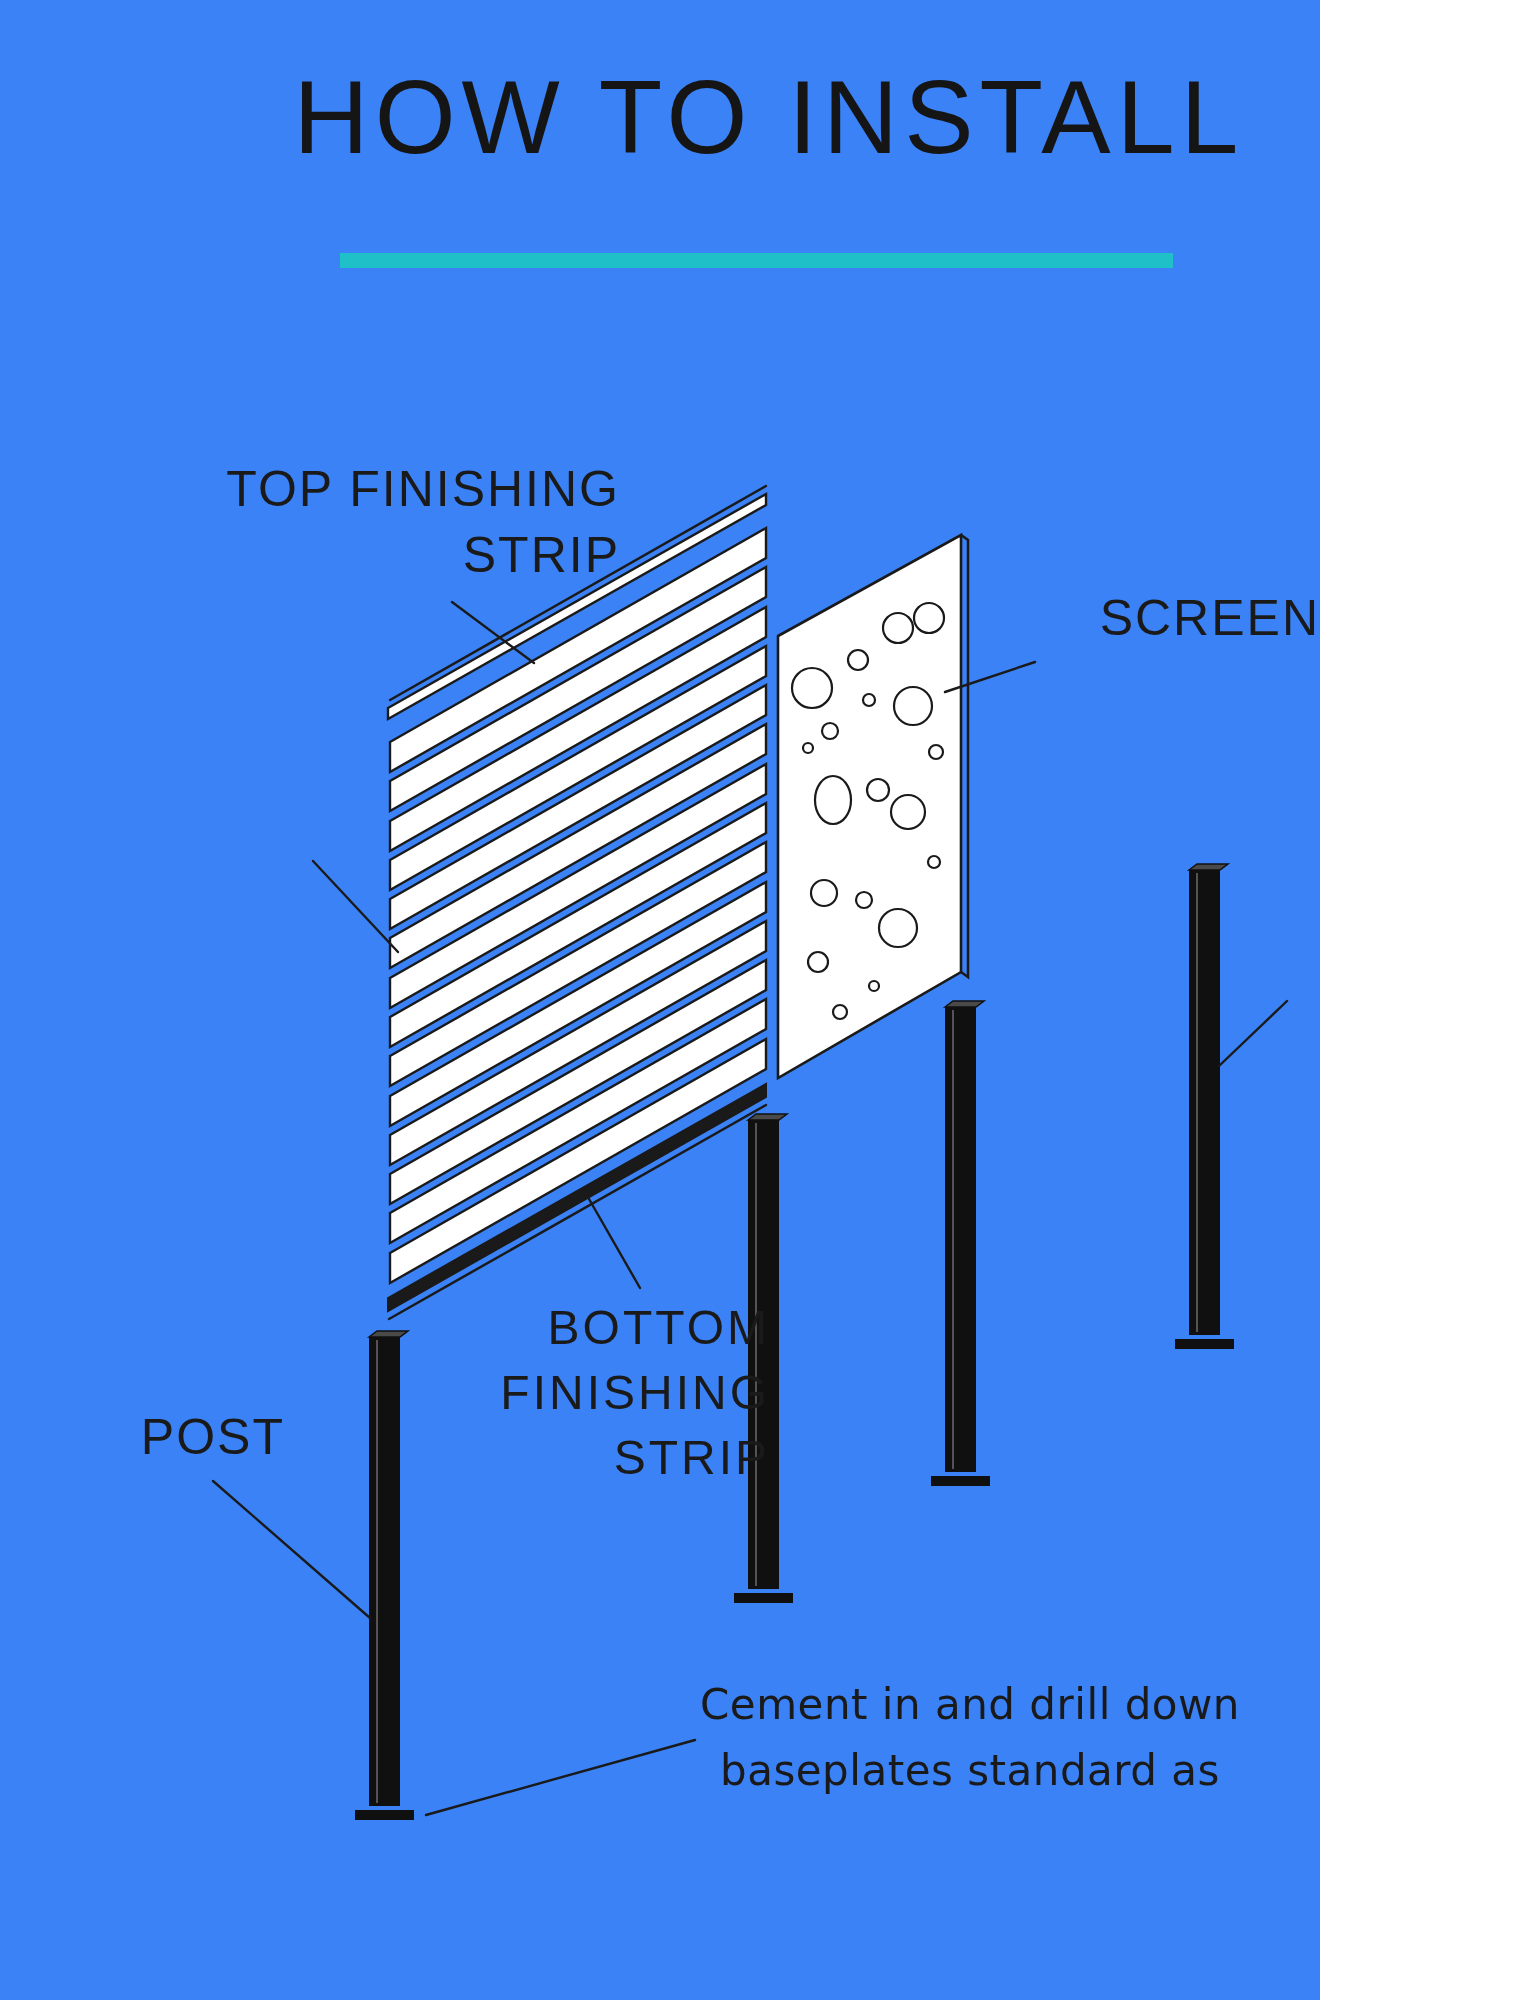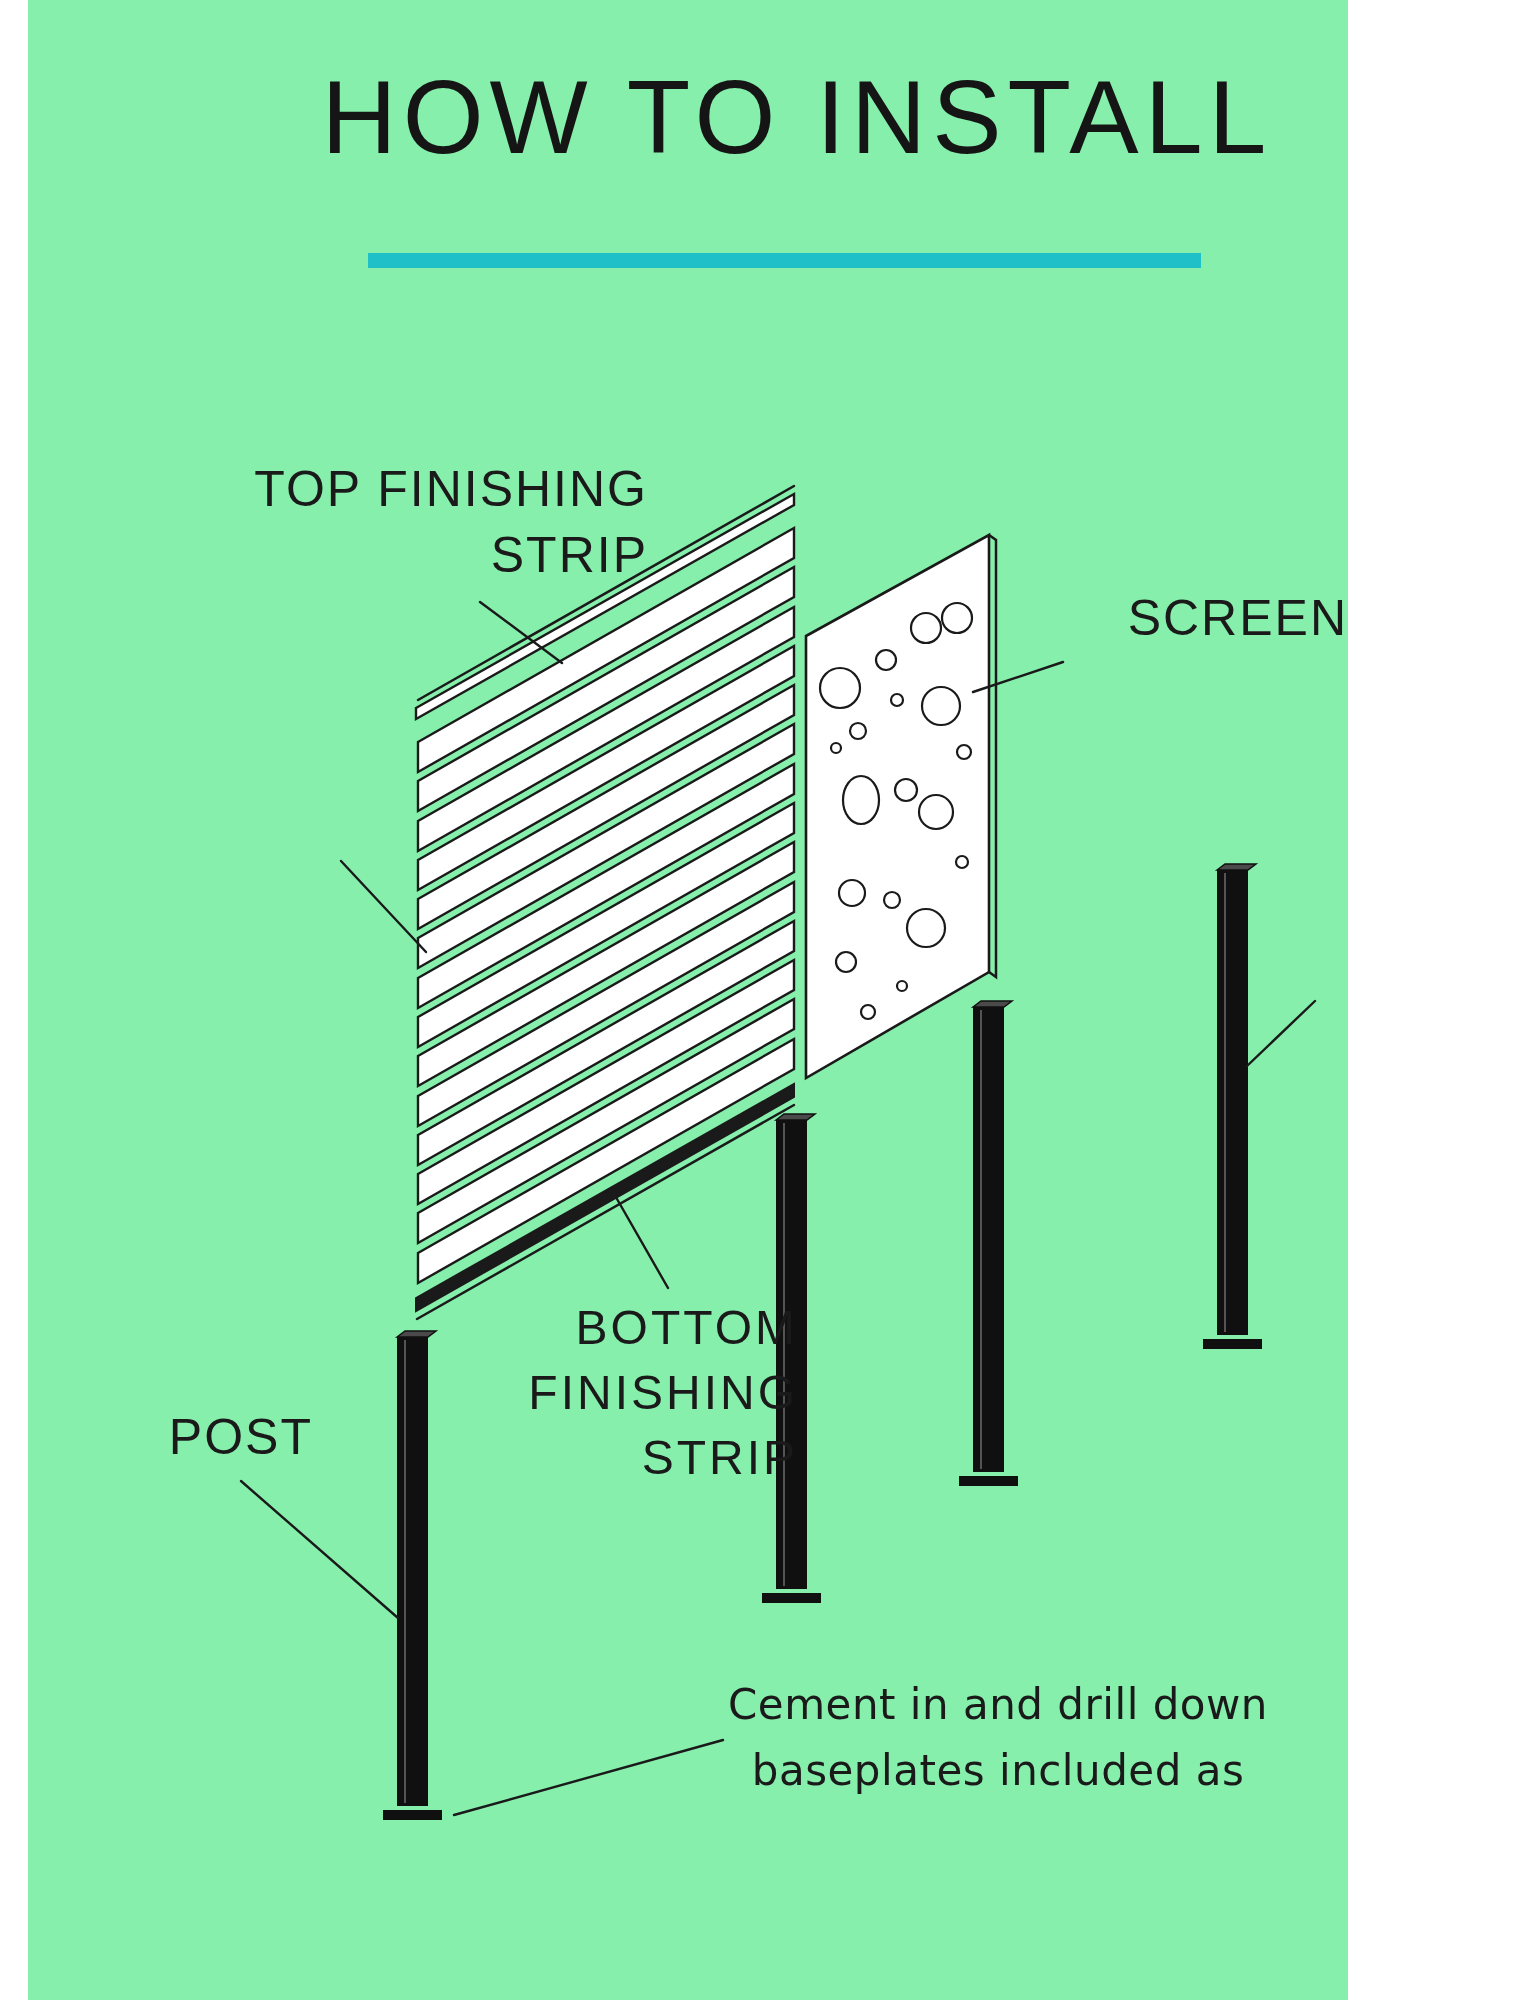--- a/index.html
+++ b/index.html
@@ -1,24 +1,23 @@
 <!DOCTYPE html>
 <html style="--accent: #1fc0c7; --ink: #1a1a1a; --post: #101010; --background: #ffffff;"><head>
 <meta charset="utf-8">
 <style>
   html, body { margin: 0; padding: 0; background: #ffffff; }
   .canvas {
     position: relative;
     width: 1320px;
     height: 2000px;
-    background: #86efac;
+    background: #3b82f6;
     overflow: hidden;
     font-family: "Liberation Sans", sans-serif;
     color: var(--ink, #1a1a1a);
-    margin-left: 28px;
   }
   .page-title {
     position: absolute;
     top: 58px; left: 0; width: 1538px;
     text-align: center;
     font-size: 104px;
     font-weight: 400;
     letter-spacing: 6px;
     color: #151515;
     white-space: nowrap;
@@ -178,16 +177,16 @@
   </div>
 
   <div class="label label-md" style="left:470px; top:1295px; width:300px;">
     <span>BOTTOM</span>
     <span>FINISHING</span>
     <span>STRIP</span>
   </div>
 
   <div class="note" style="left:670px; top:1672px; width:600px;">
     <span style="display:block">Cement in and drill down</span>
-    <span style="display:block">baseplates included as</span>
+    <span style="display:block">baseplates standard as</span>
   </div>
 
 </div>
 
 </body></html>

